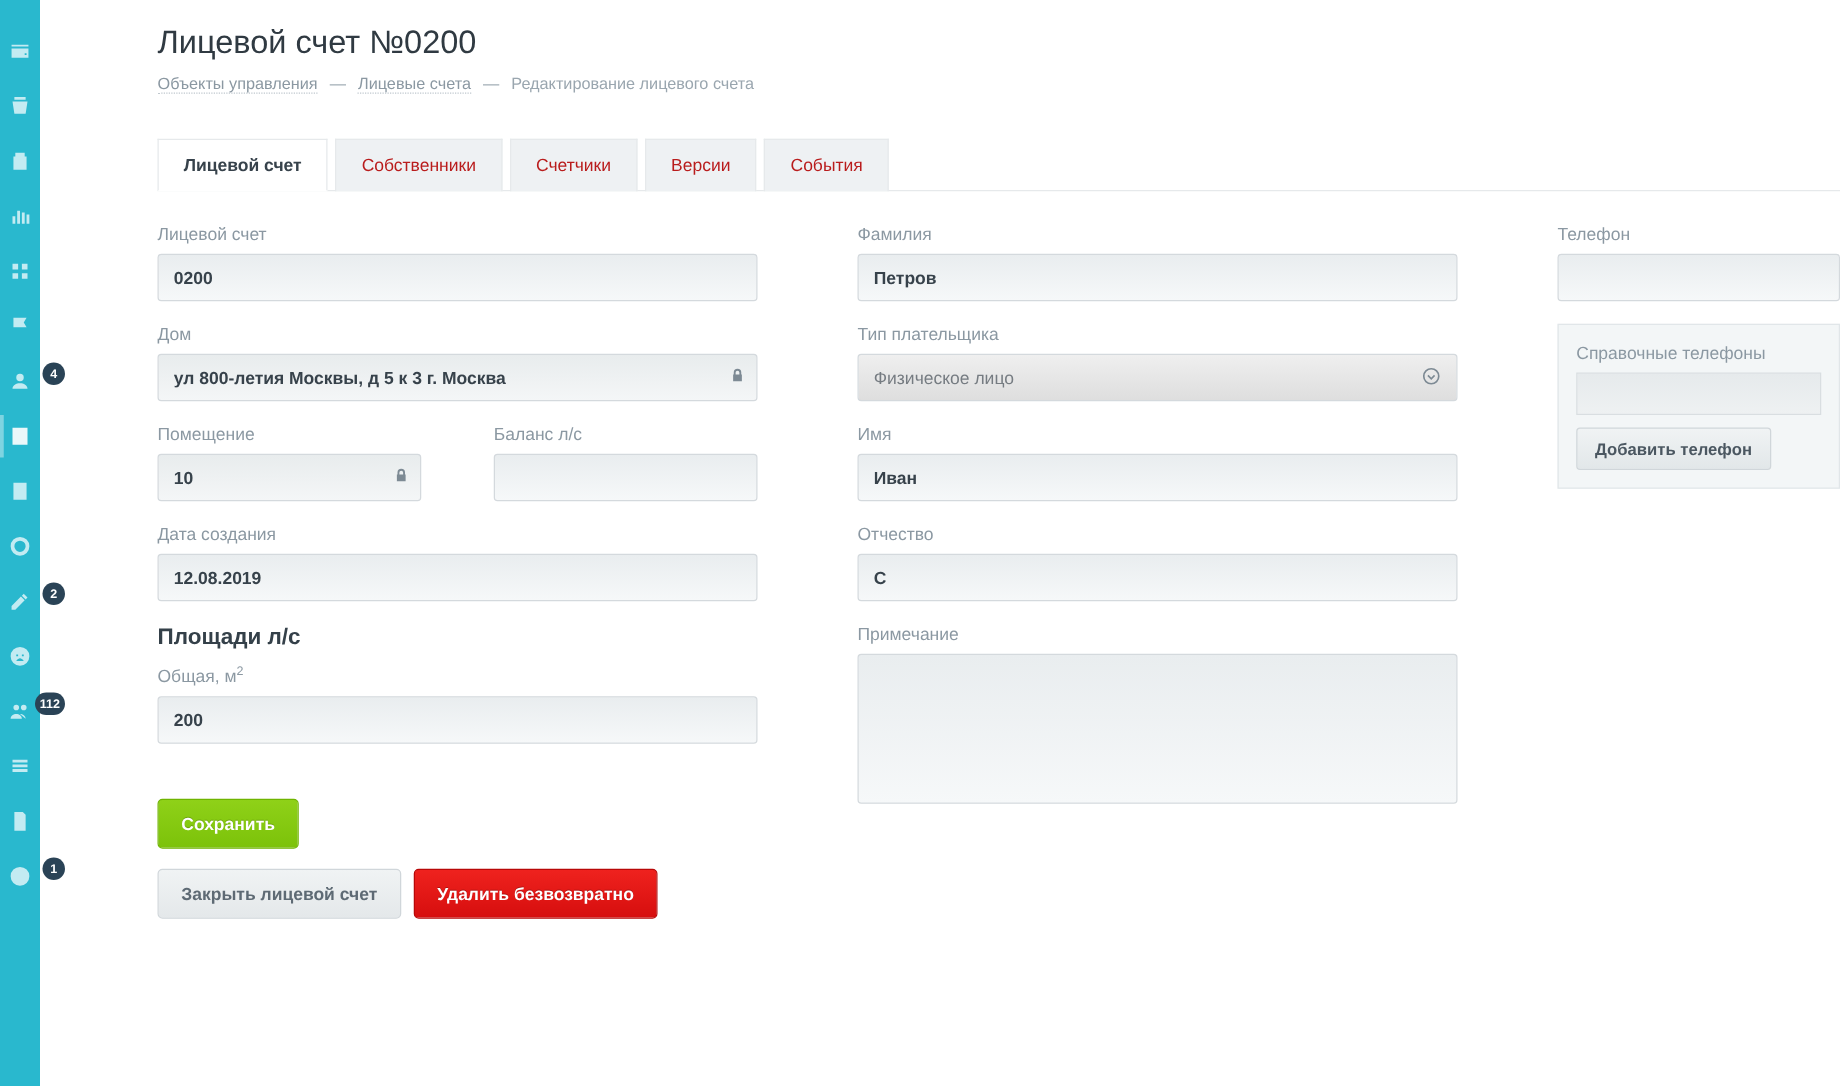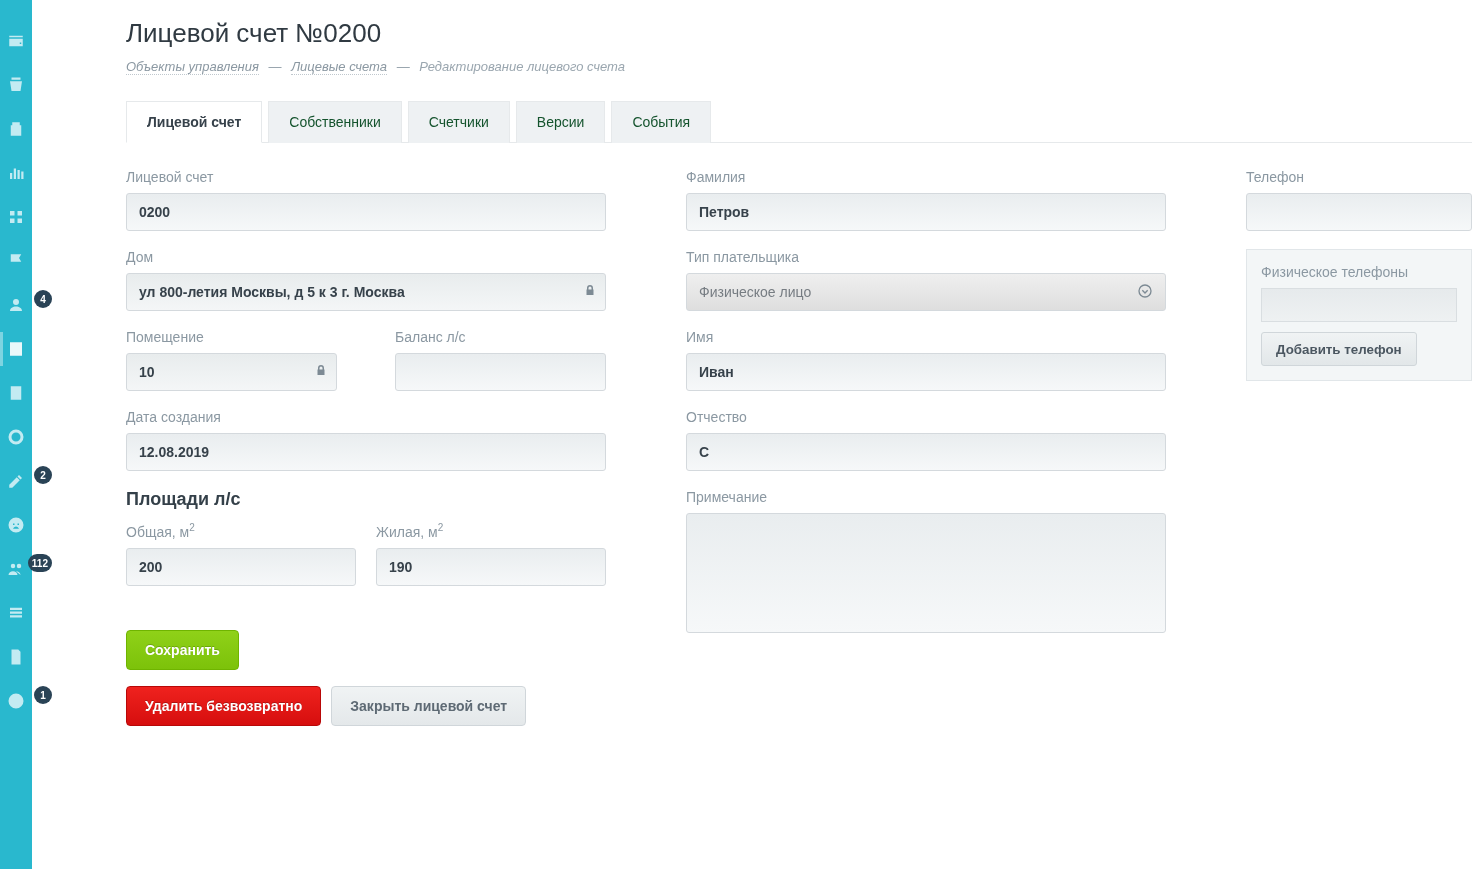--- a/index.html
+++ b/index.html
@@ -66,38 +66,37 @@
 }
 .page-title {
   font-size: 26px;
   font-weight: 400;
   color: #303a42;
   margin-bottom: 10px;
 }
 .breadcrumb {
   font-size: 13px;
   color: #9aa6af;
-  margin-bottom: 26px;
-  font-style: italic;
+  margin-bottom: 36px;
 }
 .breadcrumb a {
   color: #8b98a2;
   text-decoration: none;
   border-bottom: 1px dotted #c0c8ce;
 }
 .breadcrumb .sep { margin: 0 6px; color:#9aa6af; }
 .tabs {
   display: flex;
   gap: 6px;
   border-bottom: 1px solid #e6e9eb;
 }
 .tab {
   padding: 12px 20px;
   background: #eef1f3;
-  color: #14532d;
+  color: #b91c1c;
   font-size: 14px;
   border: 1px solid #e6e9eb;
   border-bottom: none;
   cursor: pointer;
   position: relative;
   top: 1px;
 }
 .tab.active {
   background: #fff;
   color: #37424b;
@@ -370,32 +369,28 @@
         <label class="field-label">Дата создания</label>
         <input class="input" value="12.08.2019" style="">
       </div>
 
       <div class="section-title">Площади л/с</div>
       <div class="row3">
         <div class="field">
           <label class="field-label"><span>Общая, м</span><span class="sup">2</span></label>
           <input class="input" value="200" style="">
         </div>
-        <div class="field">
-          <label class="field-label"><span>Жилая, м</span><span class="sup">2</span></label>
-          <input class="input" value="190" style="">
-        </div>
       </div>
 
       <div class="actions">
         <button class="btn btn-green">Сохранить</button>
       </div>
       <div class="actions-row2">
+        <button class="btn btn-gray">Закрыть лицевой счет</button>
         <button class="btn btn-red">Удалить безвозвратно</button>
-        <button class="btn btn-gray">Закрыть лицевой счет</button>
       </div>
     </div>
 
     <div class="col-mid">
       <div class="field">
         <label class="field-label">Фамилия</label>
         <input class="input" value="Петров" style="">
       </div>
       <div class="field">
         <label class="field-label">Тип плательщика</label>
@@ -422,19 +417,19 @@
         <textarea class="input" style=""></textarea>
       </div>
     </div>
 
     <div class="col-right">
       <div class="field">
         <label class="field-label">Телефон</label>
         <input class="input" value="" style="">
       </div>
       <div class="ref-box">
-        <div class="ref-title">Физическое телефоны</div>
+        <div class="ref-title">Справочные телефоны</div>
         <div class="ref-slot"></div>
         <button class="btn-add">Добавить телефон</button>
       </div>
     </div>
   </div>
 </div>
 
 </body></html>

